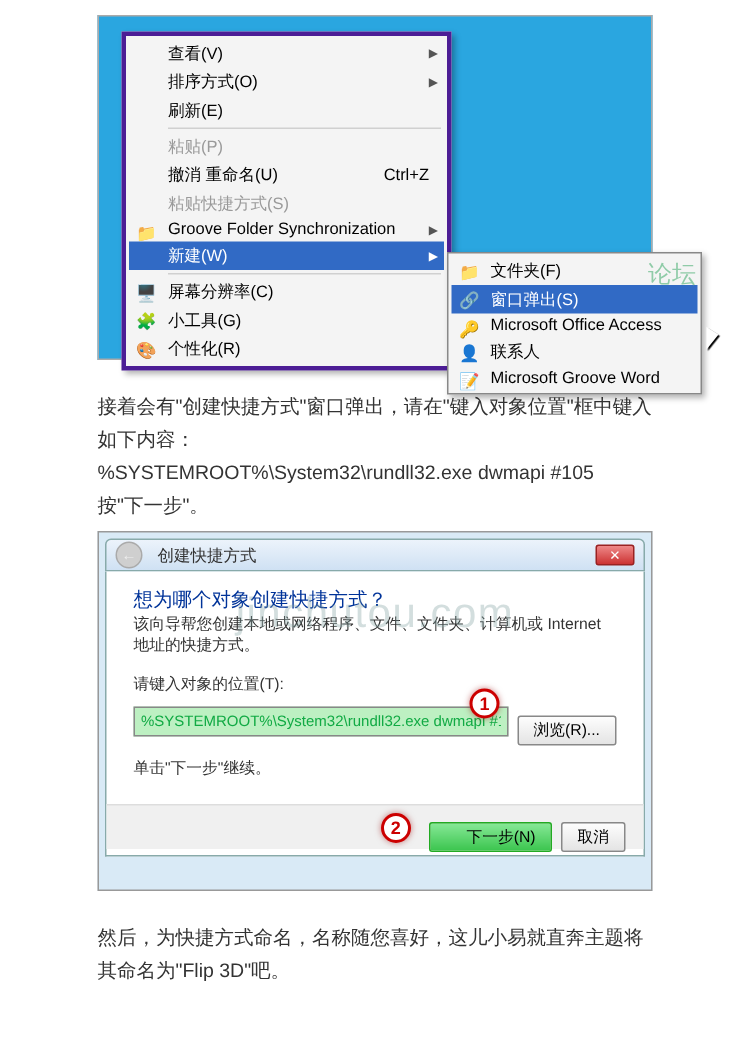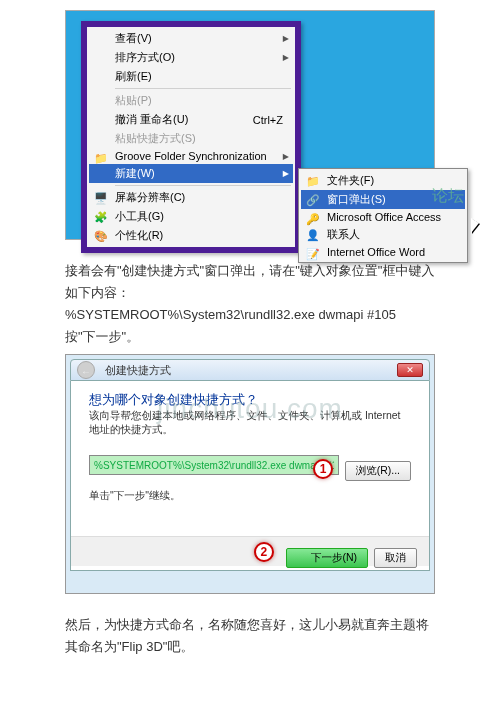--- a/index.html
+++ b/index.html
@@ -18,21 +18,21 @@
     border: 1px solid #aaa;
     position: relative;
     padding: 5px 0 5px 0;
     height: 230px;
   }
   .menu {
     position: absolute;
     top: 10px; left: 15px;
     width: 220px;
     background: #f4f4f4;
-    border: 6px solid #4c1d95;
+    border: 3px solid #4c1d95;
     box-shadow: 2px 2px 4px rgba(0,0,0,0.3);
     font-size: 11px;
     color: #000;
     padding: 2px;
   }
   .mi {
     display: flex;
     align-items: center;
     padding: 2px 18px 2px 26px;
     position: relative;
@@ -72,21 +72,21 @@
   }
   .cursor::before {
     content:"";
     position:absolute;
     border-left:8px solid #fff;
     border-top:5px solid transparent;
     border-bottom:10px solid transparent;
     filter: drop-shadow(1px 1px 0 #000);
   }
   .watermark1 {
-    position:absolute; right:-30px; top: 175px;
+    position:absolute; right:-30px; top: 162px;
     color:#6b8; font-size:16px; opacity:.7;
     transform: rotate(0deg);
   }
   
   .para {
     margin: 20px 65px 6px 65px;
     font-size: 13px;
     line-height: 1.7;
   }
   .para .code { font-family: Tahoma, Arial, sans-serif; }
@@ -255,21 +255,21 @@
     <div class="mi">
         <span class="ic">🔑</span>
         <span>Microsoft Office Access</span>
       </div>
     <div class="mi">
         <span class="ic">👤</span>
         <span>联系人</span>
       </div>
     <div class="mi">
         <span class="ic">📝</span>
-        <span>Internet Office Word</span>
+        <span>Microsoft Groove Word</span>
       </div>
   </div>
   <span class="watermark1">论坛</span>
 </div>
 
 <div class="para">
   <div>接着会有"创建快捷方式"窗口弹出，请在"键入对象位置"框中键入如下内容：</div>
   <div class="code">%SYSTEMROOT%\System32\rundll32.exe dwmapi #105</div>
   <div>按"下一步"。</div>
 </div>
@@ -277,20 +277,21 @@
 <div class="shot2">
   <div class="titlebar">
     <div class="navbtn dis">←</div>
     <span class="ttl">创建快捷方式</span>
     <div class="xbtn">✕</div>
   </div>
   <div class="wizbody">
     <span class="watermark2">jinchutou.com</span>
     <div class="wizh">想为哪个对象创建快捷方式？</div>
     <div class="wizp">该向导帮您创建本地或网络程序、文件、文件夹、计算机或 Internet 地址的快捷方式。</div>
+    <div class="wizl">请键入对象的位置(T):</div>
     <div class="wizf">
       <input type="text" value="%SYSTEMROOT%\System32\rundll32.exe dwmapi #105" style="">
       <button class="btn">浏览(R)...</button>
     </div>
     <div class="wizp">单击"下一步"继续。</div>
     <div class="callout c1">1</div>
 
     <div class="wizfoot">
       <div class="callout c2" style="position:static;margin-right:6px">2</div>
       <button class="btn primary">下一步(N)</button>

